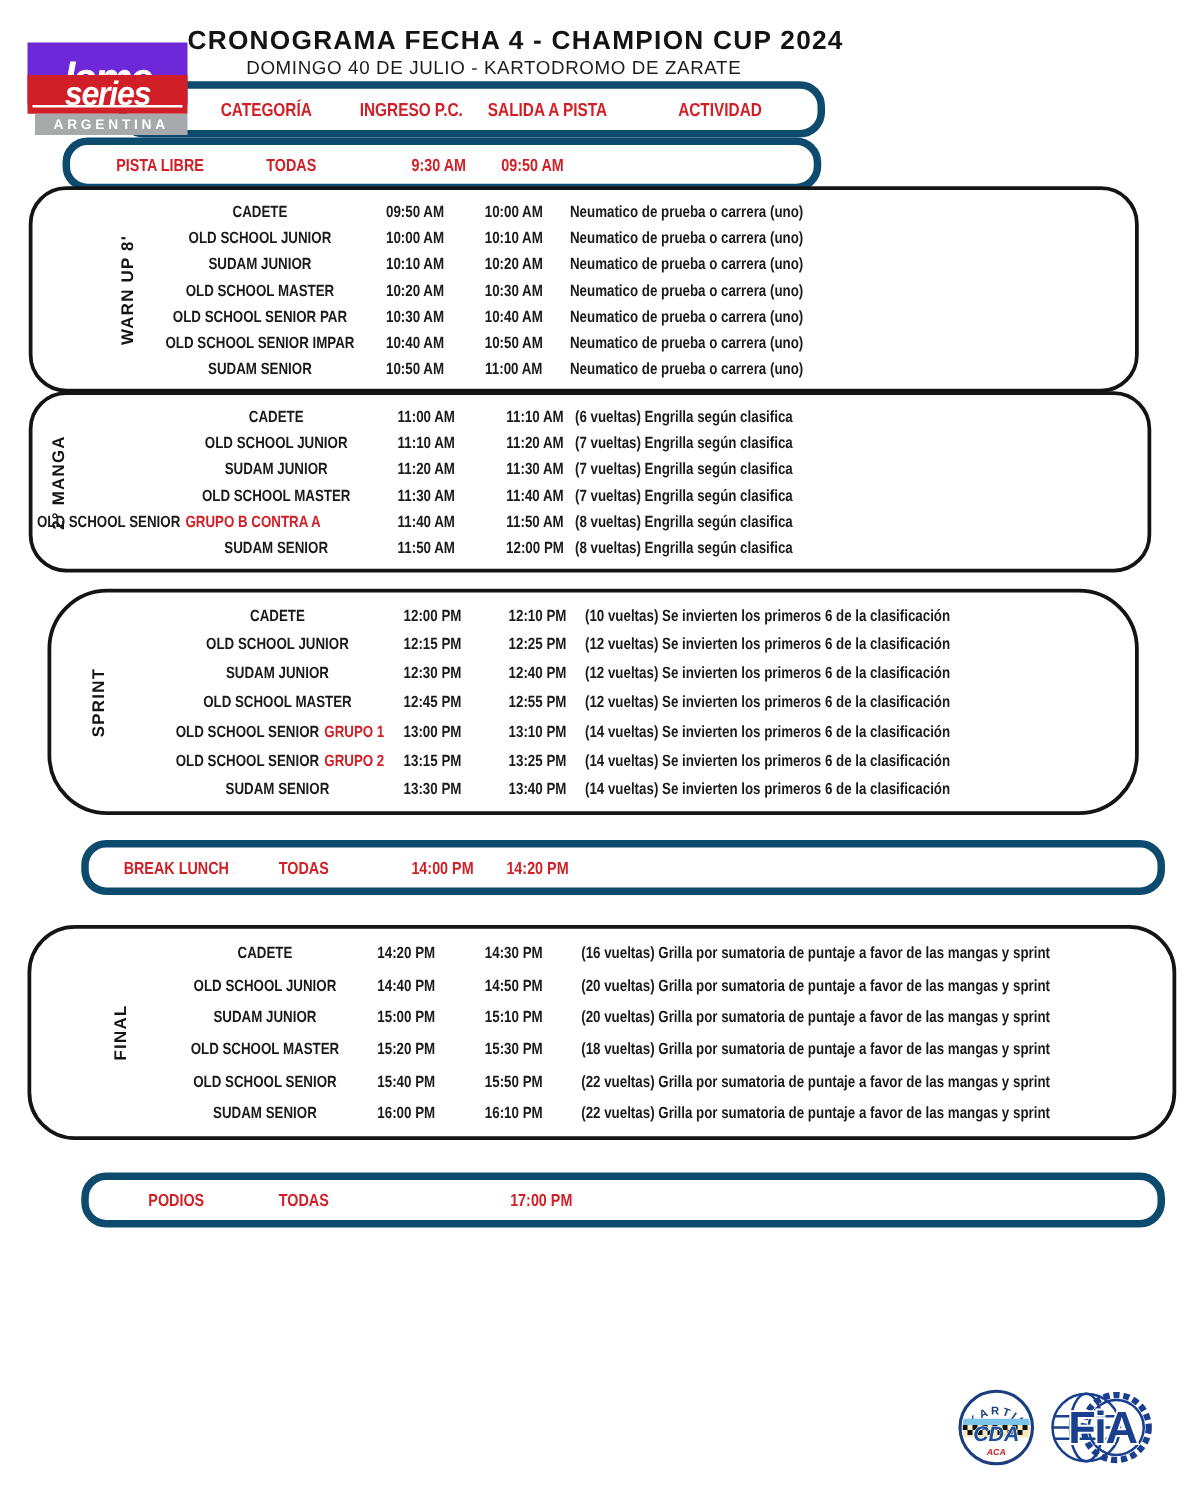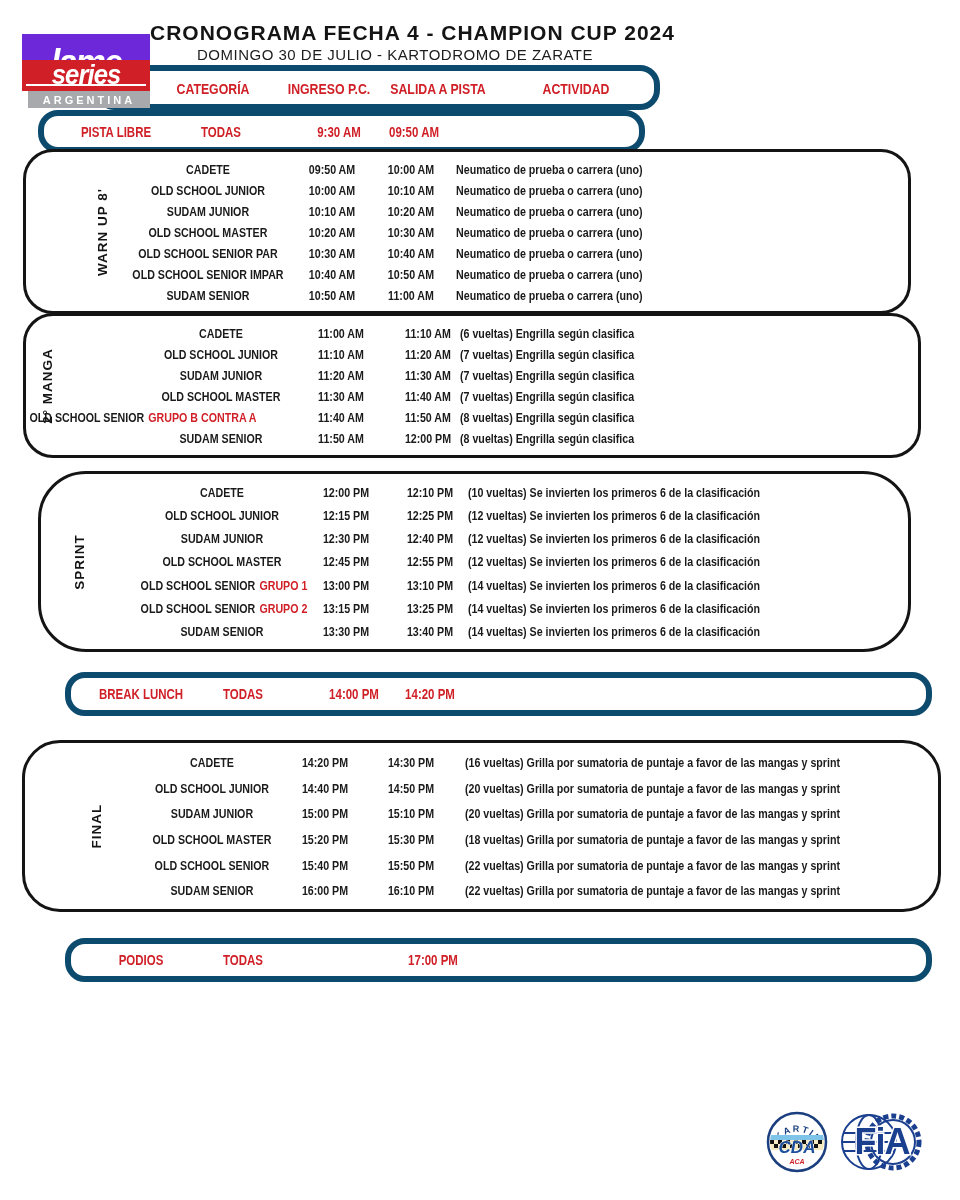--- a/index.html
+++ b/index.html
@@ -29,21 +29,21 @@
   .title{position:absolute;left:150px;top:21px;width:490px;text-align:center;
     font-weight:bold;font-size:21px;letter-spacing:1px;color:#141414;white-space:nowrap;}
   .subtitle{position:absolute;left:150px;top:46px;width:490px;text-align:center;
     font-size:15px;letter-spacing:.5px;color:#1d1d1d;white-space:nowrap;}
 
   
   .pill{position:absolute;background:#fff;border:6px solid #0c4a6e;border-radius:20px;}
   .pill .cell{color:#d01f26;font-size:14px;}
   .header-pill{left:95px;top:65px;width:553px;height:33px;z-index:1;}
   .header-pill .cell{font-size:15px;}
-  .pista-pill{left:38px;top:110px;width:595px;height:31px;text-align:right;}
+  .pista-pill{left:50px;top:110px;width:595px;height:31px;text-align:right;}
   .break-pill{left:65px;top:672px;width:855px;height:32px;}
   .podios-pill{left:65px;top:938px;width:855px;height:32px;}
 
   
   .section{position:absolute;background:#fff;border:3.5px solid #141414;}
   .sec-warmup{left:23px;top:149px;width:882px;height:159px;border-radius:30px;}
   .sec-manga {left:23px;top:313px;width:892px;height:139px;border-radius:30px;}
   .sec-sprint{left:38px;top:471px;width:867px;height:175px;border-radius:48px;}
   .sec-final {left:22px;top:740px;width:913px;height:166px;border-radius:38px;}
 
@@ -92,21 +92,21 @@
     </div>
   <div class="logo-red">
       <span>series</span>
     </div>
   <div class="logo-gray">
       <span>ARGENTINA</span>
     </div>
 </div>
 
 <div class="title">CRONOGRAMA FECHA 4 - CHAMPION CUP 2024</div>
-<div class="subtitle">DOMINGO 30 DE JULIO - KARTODROMO DE ZARATE</div>
+<div class="subtitle">DOMINGO 40 DE JULIO - KARTODROMO DE ZARATE</div>
 
 <div class="pill header-pill">
   <div class="cell h-cat">CATEGORÍA</div>
   <div class="cell h-in">INGRESO P.C.</div>
   <div class="cell h-out">SALIDA A PISTA</div>
   <div class="cell h-act">ACTIVIDAD</div>
 </div>
 
 <div class="pill pista-pill">
   <div class="cell p-label">PISTA LIBRE</div>

